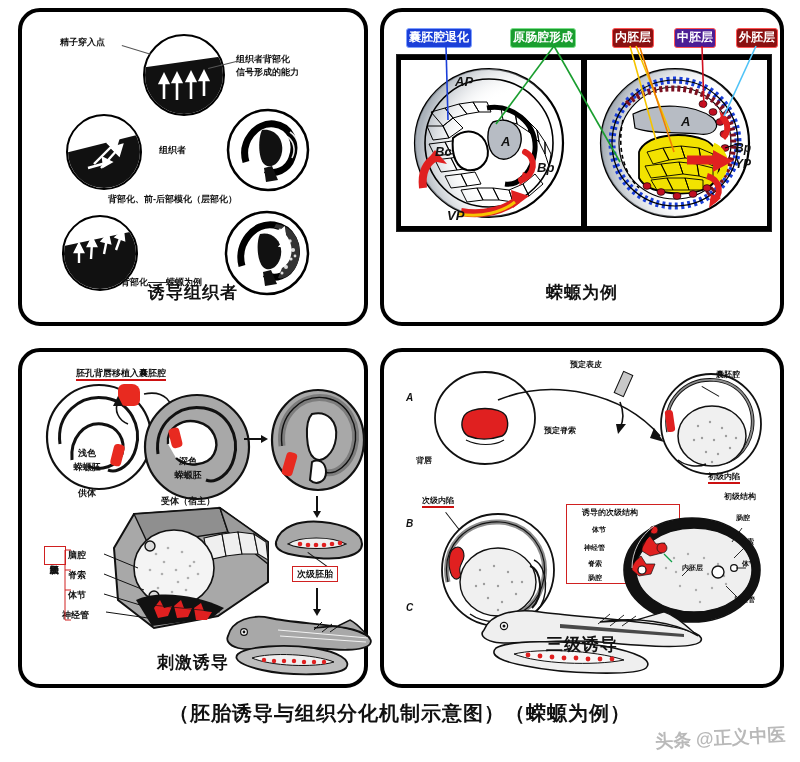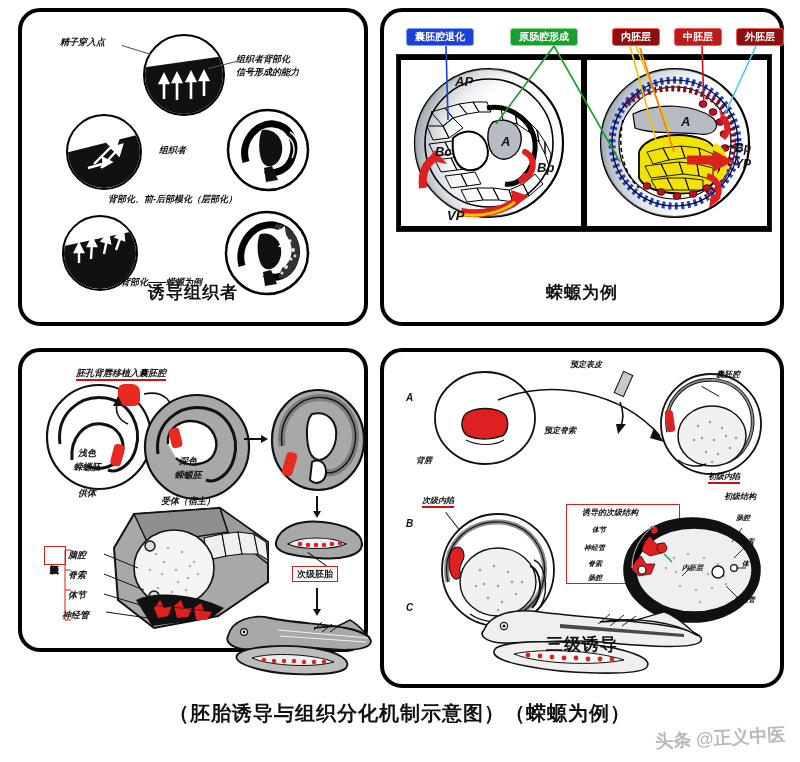--- a/index.html
+++ b/index.html
@@ -15,21 +15,21 @@
   
   .panel{
     position:absolute;
     border:4px solid #000;
     border-radius:22px;
     background:#fff;
     box-sizing:border-box;
   }
   #panel-tl{left:18px;  top:8px;   width:350px; height:318px;}
   #panel-tr{left:380px; top:8px;   width:404px; height:318px;}
-  #panel-bl{left:18px;  top:348px; width:350px; height:304px;}
+  #panel-bl{left:18px;  top:348px; width:350px; height:340px;}
   #panel-br{left:380px; top:348px; width:404px; height:340px;}
 
   .panel-title{
     position:absolute;
     left:0;right:0;
     text-align:center;
     font-size:17px;
     font-weight:bold;
     color:#111;
     letter-spacing:1px;
@@ -40,21 +40,20 @@
   #panel-br .panel-title{bottom:28px;}
 
   
   .cnlabel{
     position:absolute;
     font-size:9px;
     font-weight:bold;
     color:#111;
     white-space:nowrap;
     line-height:1.15;
-    font-style:italic;
   }
   .cnlabel.sm{font-size:8px;}
   .cnlabel.xs{font-size:7px;}
   .cnlabel.center{text-align:center;margin-top:6px;}
   .latin{
     position:absolute;
     font-size:10px;
     font-weight:bold;
     font-style:italic;
     color:#111;
@@ -90,22 +89,22 @@
   
   #tr-stage{
     position:absolute;left:12px;top:42px;width:376px;height:178px;
     background:#000;border:1px solid #222;box-sizing:border-box;
     display:flex;gap:6px;align-items:center;justify-content:center;
   }
   .tr-frame{background:#fff;width:180px;height:166px;position:relative;overflow:hidden;}
 
   .chip{
     position:absolute;
-    font-size:10px;font-weight:bold;color:#fff;
-    padding:2px 8px;border-radius:3px;white-space:nowrap;
+    font-size:12px;font-weight:bold;color:#fff;
+    padding:2px 2px;border-radius:3px;white-space:nowrap;
     line-height:1.15;
     text-align:right;
   }
   .arrowdown{position:absolute;width:1.5px;background:#111;}
   .arrowdown::after{
     content:"";position:absolute;left:-3.5px;bottom:-6px;
     border-left:4.5px solid transparent;border-right:4.5px solid transparent;
     border-top:7px solid #111;
   }
   .arrowright{position:absolute;height:1.5px;background:#111;}
@@ -237,21 +236,21 @@
     <div class="cnlabel" style="left:99px;top:265px;">背部化——蝾螈为例</div>
 
     <div class="panel-title">诱导组织者</div>
   </div>
 
   <div class="panel" id="panel-tr">
 
     <div class="chip" style="left:22px;top:16px;background:#1b3fd8;border:1.5px solid #7fa0ff;">囊胚腔退化</div>
     <div class="chip" style="left:126px;top:16px;background:#1a9e2f;border:1.5px solid #7ee08c;">原肠腔形成</div>
     <div class="chip" style="left:228px;top:16px;background:#8b1111;border:1.5px solid #ff5555;">内胚层</div>
-    <div class="chip" style="left:290px;top:16px;background:#b91c1c;border:1.5px solid #ff5555;">中胚层</div>
+    <div class="chip" style="left:290px;top:16px;background:#4c1d95;border:1.5px solid #ff5555;">中胚层</div>
     <div class="chip" style="left:352px;top:16px;background:#8b1111;border:1.5px solid #ff5555;">外胚层</div>
 
     <div id="tr-stage">
 
       <div class="tr-frame">
         <svg width="180" height="166" viewBox="0 0 180 166">
           <defs>
             <radialGradient id="shdL" cx="0.72" cy="0.55" r="0.7">
               <stop offset="0.55" stop-color="#ffffff" stop-opacity="0"></stop>
               <stop offset="1" stop-color="#9aa3ad" stop-opacity="0.85"></stop>
@@ -561,20 +560,21 @@
           <path d="M3 24 L9 24" stroke="#d02020"></path>
         <path d="M3 44 L9 44" stroke="#d02020"></path>
           <path d="M3 74 L9 74" stroke="#d02020"></path>
         <path d="M42 8 L76 22"></path>
         <path d="M42 28 L82 44"></path>
         <path d="M42 48 L88 62"></path>
         <path d="M44 66 L86 72"></path>
       </g>
     </svg>
 
+    <div class="panel-title">刺激诱导</div>
   </div>
 
   <div class="panel" id="panel-br">
 
     <div class="latin" style="left:22px;top:40px;">A</div>
     <div class="latin" style="left:22px;top:166px;">B</div>
     <div class="latin" style="left:22px;top:250px;">C</div>
 
     <div style="position:absolute;left:48px;top:16px;width:106px;height:100px;">
       <svg width="106" height="100" viewBox="0 0 106 100">

